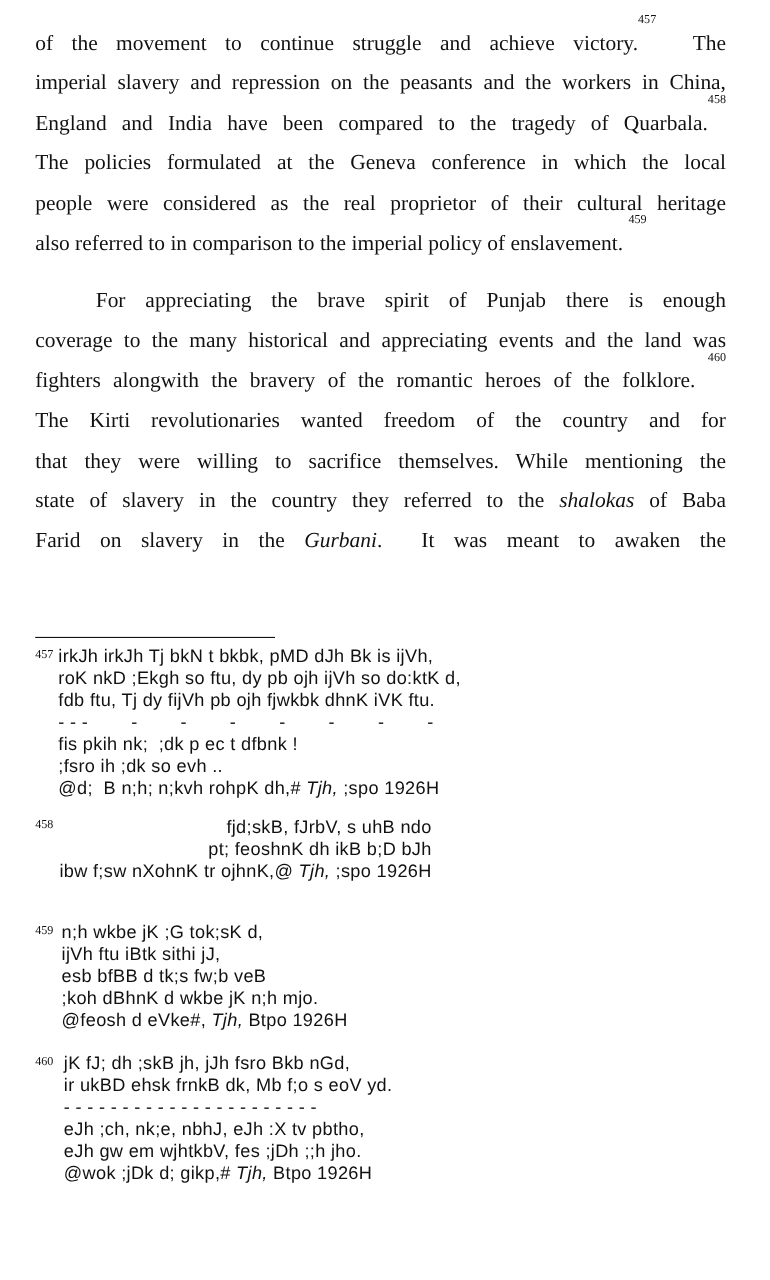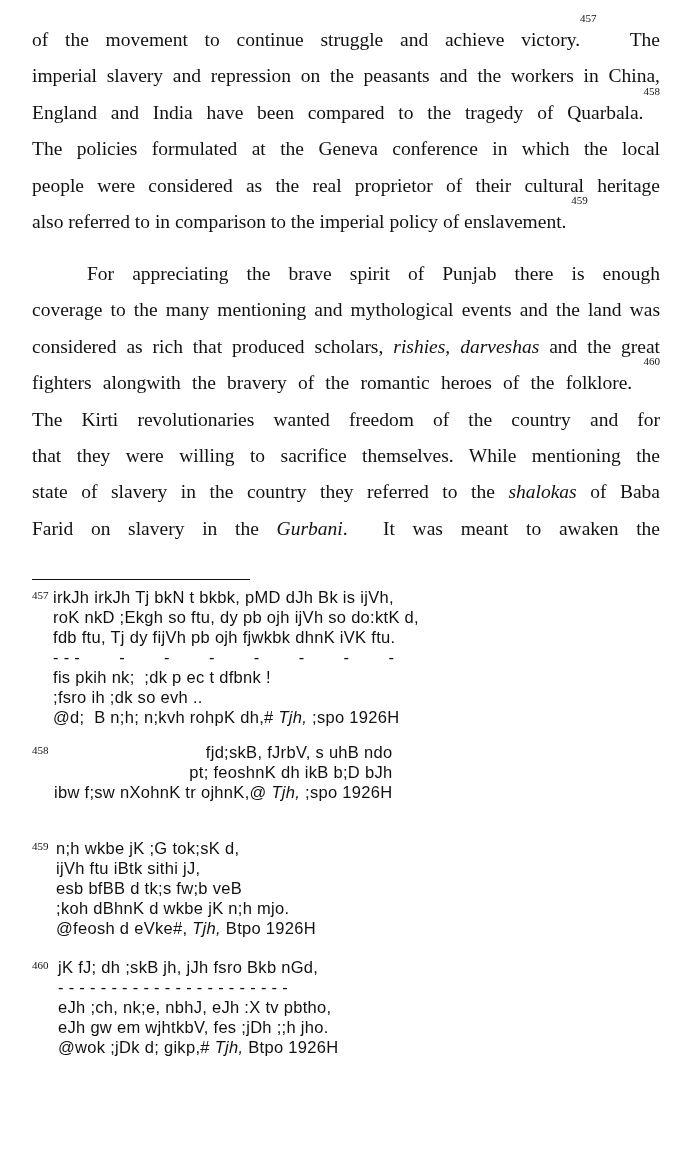--- a/index.html
+++ b/index.html
@@ -39,22 +39,21 @@
     <span class="line"><span>of the movement to continue struggle and achieve victory.</span><sup>457</sup><span style="white-space:pre">  The</span></span>
     <span class="line">imperial slavery and repression on the peasants and the workers in China,</span>
     <span class="line"><span>England and India have been compared to the tragedy of Quarbala.</span><sup>458</sup></span>
     <span class="line">The policies formulated at the Geneva conference in which the local</span>
     <span class="line">people were considered as the real proprietor of their cultural heritage</span>
     <span class="line last"><span>also referred to in comparison to the imperial policy of enslavement. </span><sup>459</sup></span>
   </div>
 
   <div class="body-text p2">
     <span class="line indent">For appreciating the brave spirit of  Punjab there is enough</span>
-    <span class="line">coverage to the many mentioning and mythological events and the land was</span>
-    <span class="line"><span>considered as rich that produced scholars, </span><i>rishies</i><span>, </span><i>darveshas</i><span> and the great</span></span>
+    <span class="line">coverage to the many historical and appreciating events and the land was</span>
     <span class="line"><span>fighters alongwith the bravery of the romantic heroes of the folklore. </span><sup>460</sup></span>
     <span class="line">The Kirti revolutionaries wanted freedom of the country and for</span>
     <span class="line">that they were willing to sacrifice themselves. While mentioning  the</span>
     <span class="line"><span>state of slavery in the country they referred to the </span><i>shalokas</i><span> of Baba</span></span>
     <span class="line"><span>Farid on slavery in the </span><i>Gurbani</i><span style="white-space:pre">.  It was meant to awaken the</span></span>
   </div>
 
   <div class="rule"></div>
 
   <div class="fn fn457">
@@ -80,19 +79,20 @@
     <span class="fl">n;h wkbe jK ;G tok;sK d,</span>
     <span class="fl">ijVh ftu iBtk sithi jJ,</span>
     <span class="fl">esb bfBB d tk;s fw;b veB</span>
     <span class="fl">;koh dBhnK d wkbe jK n;h mjo.</span>
     <span class="fl"><span>@feosh d eVke#, </span><i>Tjh,</i><span> Btpo 1926H</span></span>
   </div>
 
   <div class="fn fn460">
     <span class="num">460</span>
     <span class="fl">jK fJ; dh ;skB jh, jJh fsro Bkb nGd,</span>
+    <span class="fl">ir ukBD ehsk frnkB dk, Mb f;o s eoV yd.</span>
     <span class="fl">- - - - - - - - - - - - - - - - - - - - - -</span>
     <span class="fl">eJh ;ch, nk;e, nbhJ, eJh :X tv pbtho,</span>
     <span class="fl">eJh gw em wjhtkbV, fes ;jDh ;;h jho.</span>
     <span class="fl"><span>@wok ;jDk d; gikp,# </span><i>Tjh,</i><span> Btpo 1926H</span></span>
   </div>
 
 </div>
 
 </body></html>

